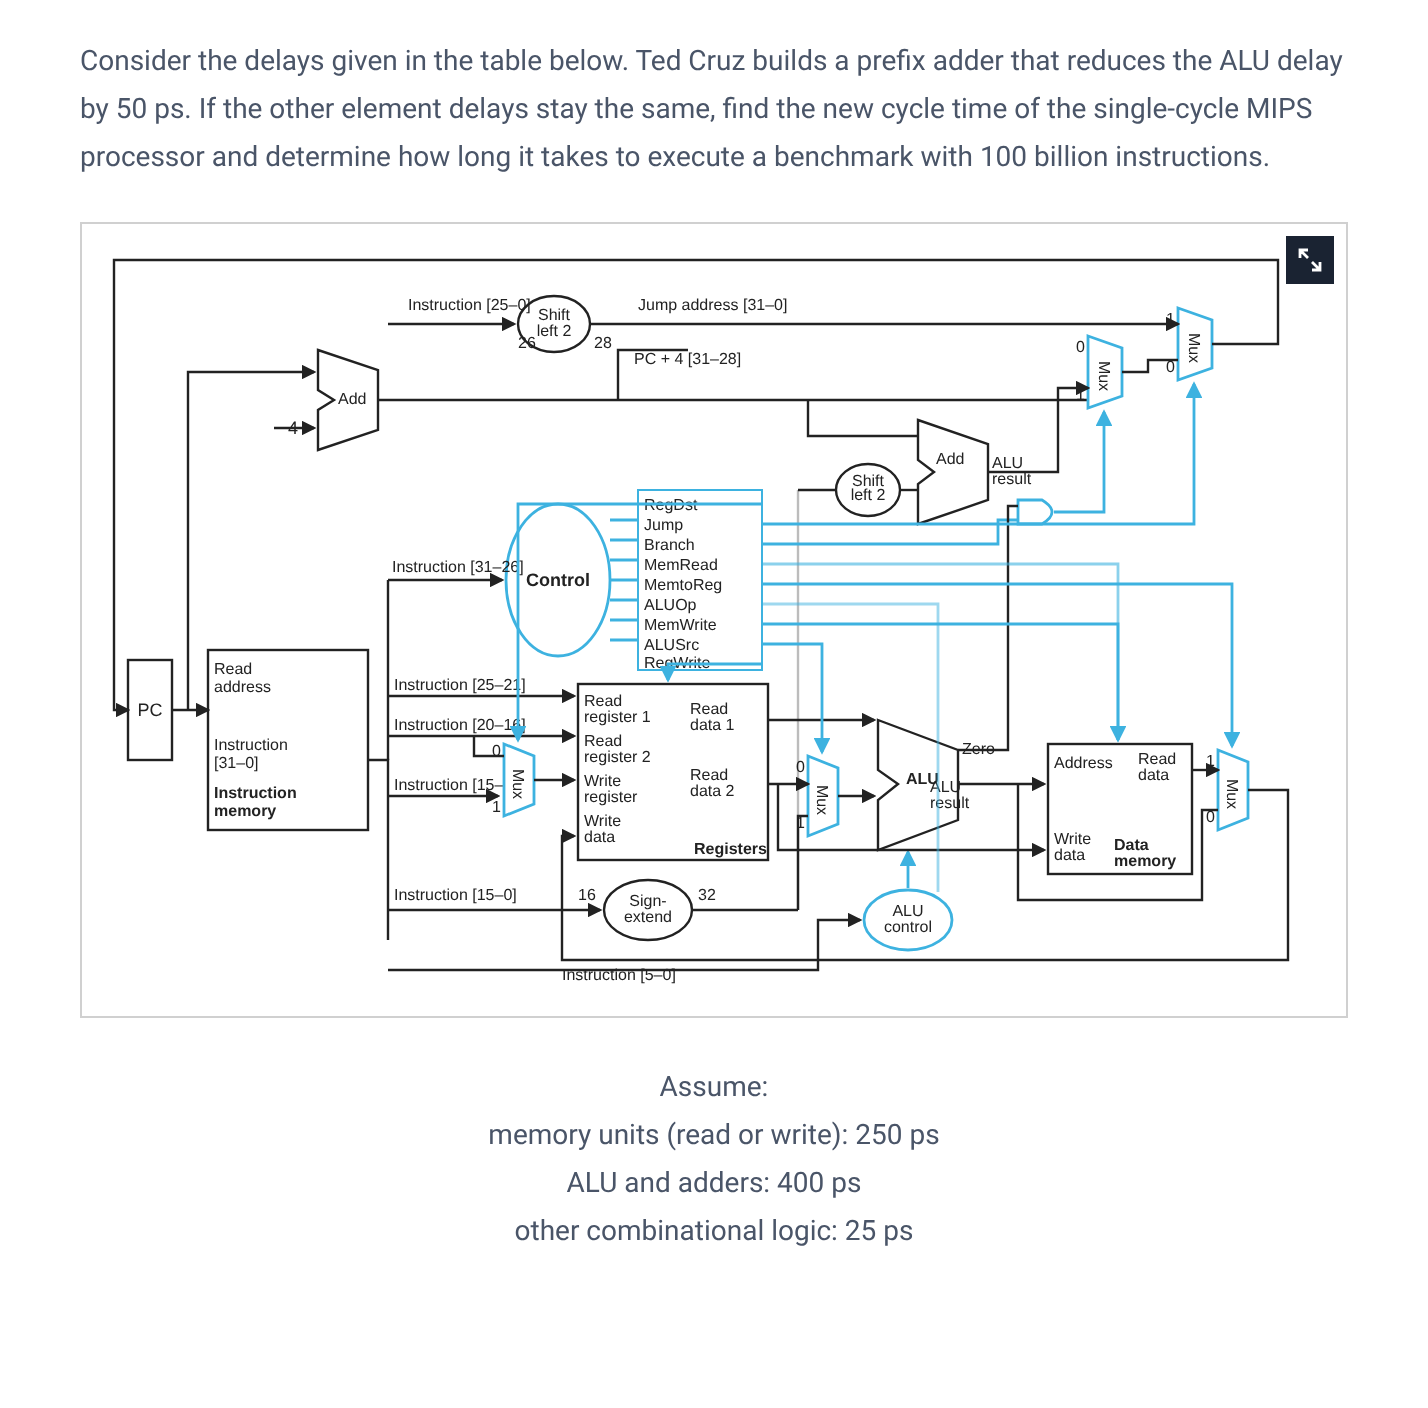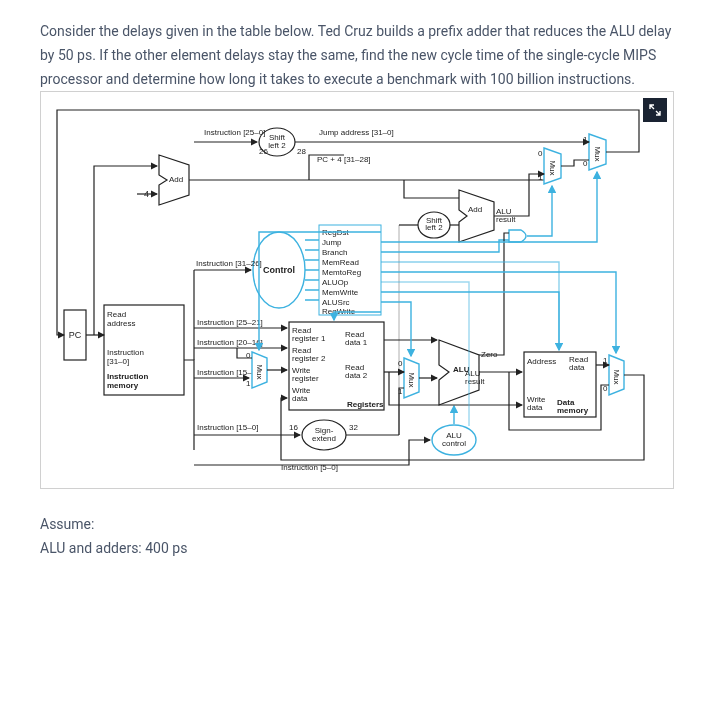--- a/index.html
+++ b/index.html
@@ -1,23 +1,23 @@
 <!DOCTYPE html>
 <html><head>
 <meta charset="utf-8">
 <style>
 * { margin:0; padding:0; box-sizing:border-box; }
 body { font-family:-apple-system,BlinkMacSystemFont,"Segoe UI",Roboto,sans-serif; background:#fff; color:#4a5568; padding:20px 40px; width:714px; font-size:14px; line-height:1.7; }
-.question { }
+.question { margin-bottom:20px; }
 .diagram-container { position:relative; border:1px solid #d0d0d0; background:#fff; margin-bottom:24px; padding:8px; }
 .expand-btn { position:absolute; top:6px; right:6px; width:24px; height:24px; background:#1a2332; color:#fff; display:flex; align-items:center; justify-content:center; cursor:pointer; font-size:12px; }
 svg { display:block; }
 svg text { font-family:Arial,sans-serif; fill:#222; }
 .assume { margin-top:6px; }
-.assume div { line-height:1.7; }
+.assume div { line-height:1.7;text-align:center; }
 .blue { stroke:#3db2e0; fill:none; stroke-width:1.4; }
 .black { stroke:#222; fill:none; stroke-width:1.2; }
 .lbl { font-size:9px; }
 .lbls { font-size:8px; }
 .box { fill:#fff; stroke:#222; stroke-width:1.2; }
 .boxb { fill:#fff; stroke:#3db2e0; stroke-width:1.4; }
 </style>
 </head>
 <body>
 
@@ -192,14 +192,16 @@
     <path d="M332 192 L510 192 L510 250" class="blue" marker-end="url(#arrb)"></path>
     <path d="M332 162 L510 162 L510 250" class="blue" opacity="0.6"></path>
     <path d="M332 212 L285 212 L285 220" class="blue" marker-end="url(#arrb)"></path>
     <path d="M332 142 L548 142 L548 72" class="blue" marker-end="url(#arrb)"></path>
     <path d="M332 182 L420 182 L420 326" class="blue" opacity="0.5"></path>
   </svg>
 </div>
 
 <div class="assume">
   <div>Assume:</div>
+  <div>memory units (read or write): 250 ps</div>
   <div>ALU and adders: 400 ps</div>
+  <div>other combinational logic: 25 ps</div>
 </div>
 
 </body></html>

